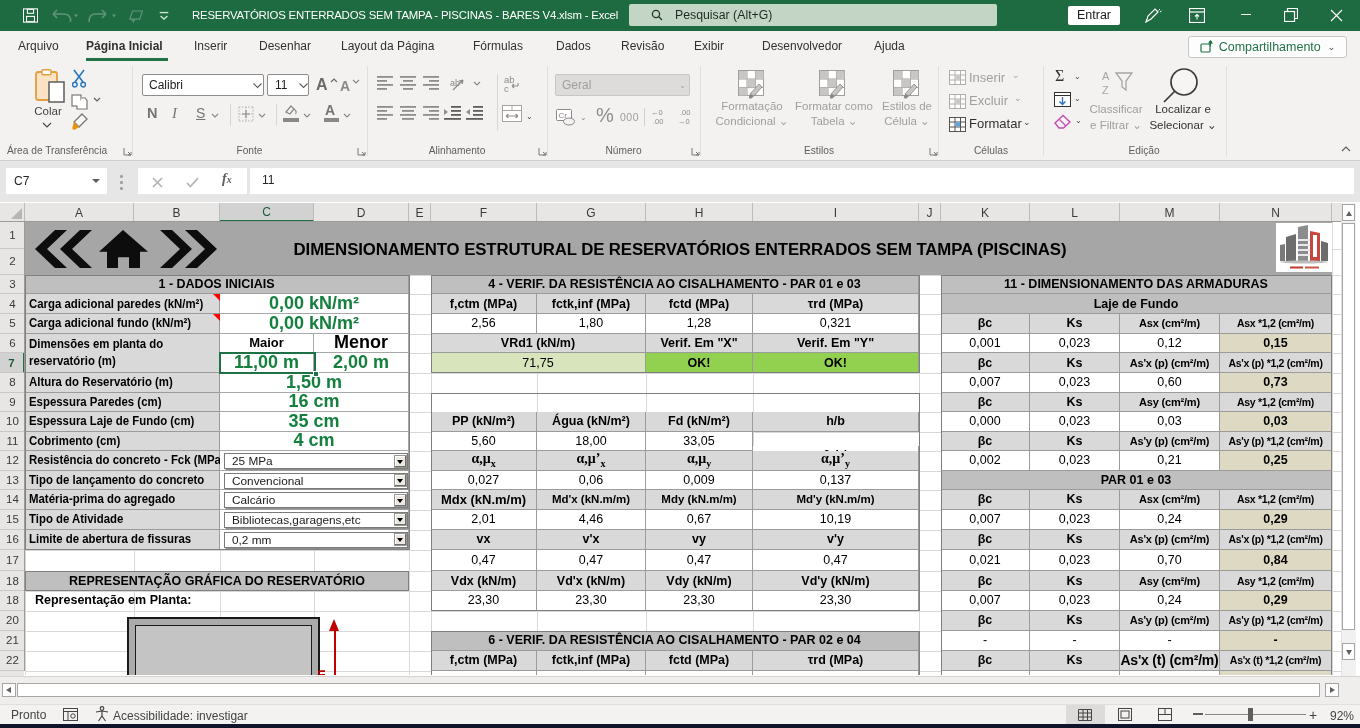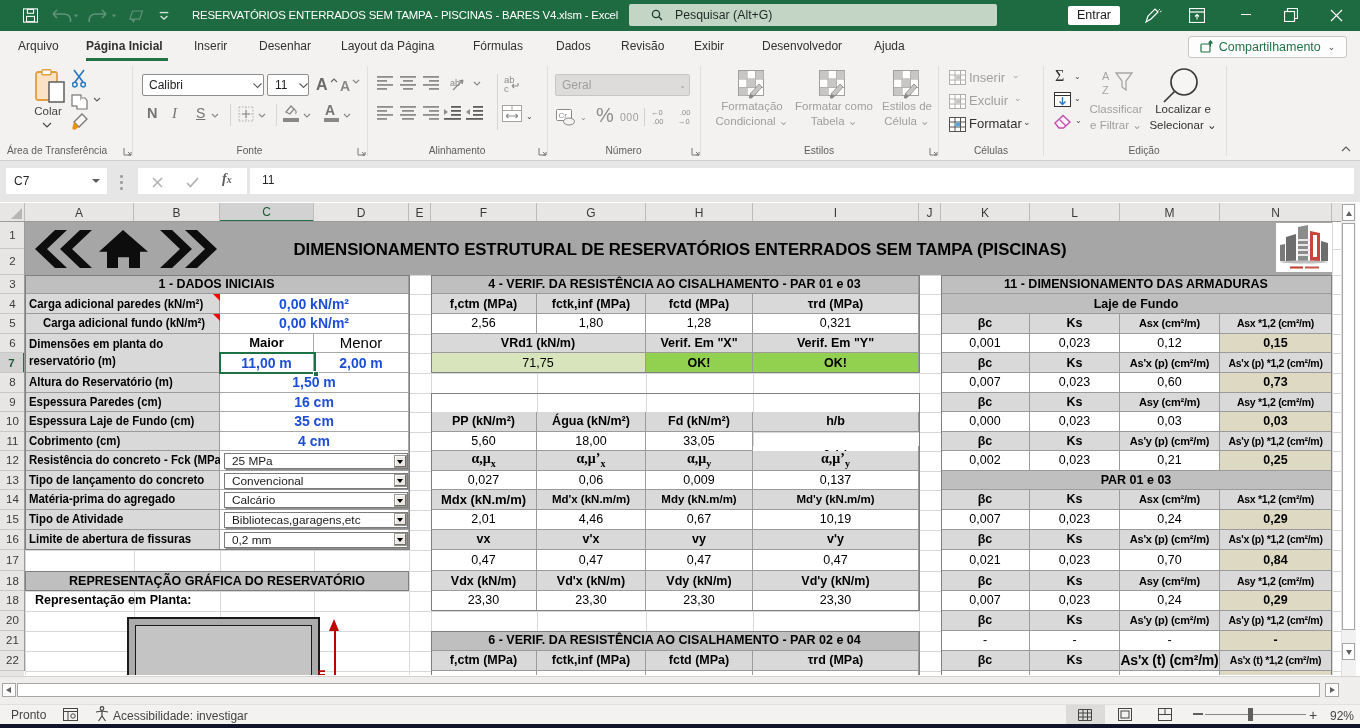--- a/index.html
+++ b/index.html
@@ -29,21 +29,21 @@
 .finput{position:absolute;left:250px;top:7px;width:1104px;height:26px;background:#fff;font-size:12px;color:#262626;padding:5px 0 0 12px}
 .colhdr{position:absolute;top:203px;height:19px;background:#e7e6e5;border-right:1px solid #bdbcbb;font-size:12px;color:#3b3a39;display:flex;align-items:center;justify-content:center}
 .rowhdr{position:absolute;left:0;width:25px;background:#e7e6e5;border-bottom:1px solid #c9c8c6;font-size:11.5px;color:#3b3a39;display:flex;align-items:center;justify-content:center}
 .grid{position:absolute;left:25px;top:222px;width:1316px;height:453px;background:#fff;overflow:hidden}
 .gl{position:absolute;background:#d8d8d8}
 .cl{position:absolute;display:flex;align-items:center;justify-content:center;font-size:12.5px;color:#000;white-space:nowrap;border-right:1px solid #9b9b9b;border-bottom:1px solid #9b9b9b}
 .hd{background:#d9d9d9;font-weight:700}
 .sec{background:#bfbfbf;font-weight:700}
 .lab{background:#d9d9d9;font-weight:700;justify-content:flex-start;padding-left:4px;font-size:12.4px}
 .cx{display:inline-block;transform:scaleX(0.92);transform-origin:0 50%;white-space:nowrap}
-.red{color:#1d4ed8;font-weight:700;font-size:14px}
+.red{color:#15803d;font-weight:700;font-size:18px}
 .lt{border-right:1px solid #a8a8a8;border-bottom:1px solid #a8a8a8}
 .tan{background:#ddd9c3;font-weight:700}
 .wt{background:#fff}
 .grn{background:#d7e4bc}
 .ok{background:#92d050;font-weight:700}
 .noborder{border:none}
 .vsb{position:absolute;left:1341px;top:203px;width:15px;height:473px;background:#f1f1f1;border-left:1px solid #e3e1df}
 .hsb{position:absolute;left:0;top:676px;width:1360px;height:28px;background:#efeeed;border-top:1px solid #d6d4d2}
 .sbbtn{position:absolute;background:#fdfdfd;border:1px solid #a8a6a4}
 .statusbar{position:absolute;left:0;top:704px;width:1360px;height:20px;background:#f3f2f1;border-top:1px solid #e1dfdd;font-size:12px;color:#444}
@@ -540,29 +540,29 @@
  <rect x="22" y="31" width="12" height="2" fill="#e8e8e8"></rect>
  <ellipse cx="28" cy="39" rx="24" ry="1.5" fill="#bdbdbd"></ellipse>
  <rect x="14" y="43.5" width="13" height="2" fill="#c0392b"></rect>
  <rect x="29" y="43.5" width="14" height="2" fill="#c0392b" opacity="0.85"></rect>
 </svg></div>
 <div class="cl sec" style="left:0px;top:52.5px;width:384px;height:19.5px;">1 - DADOS INICIAIS</div>
 <div class="cl lab" style="left:0px;top:72px;width:195px;height:20px;">
       <span class="cx">Carga adicional paredes (kN/m²)</span>
     </div>
 <div class="cl red wt lt" style="left:195px;top:72px;width:189px;height:20px;">0,00 kN/m²</div>
-<div class="cl lab" style="left:0px;top:92px;width:195px;height:19.5px;justify-content:flex-end;">
+<div class="cl lab" style="left:0px;top:92px;width:195px;height:19.5px;">
       <span class="cx">Carga adicional fundo (kN/m²)</span>
     </div>
 <div class="cl red wt lt" style="left:195px;top:92px;width:189px;height:19.5px;">0,00 kN/m²</div>
 <div class="cl lab" style="left:0px;top:111.5px;width:195px;height:39.5px;">
       <div class="cx" style="line-height:17px">Dimensões em planta do<br>reservatório (m)</div>
     </div>
 <div class="cl wt lt" style="left:195px;top:111.5px;width:94px;height:19.5px;font-weight:700;font-size:13px">Maior</div>
-<div class="cl wt lt" style="left:289px;top:111.5px;width:95px;height:19.5px;font-weight:400;font-size:15px">Menor</div>
+<div class="cl wt lt" style="left:289px;top:111.5px;width:95px;height:19.5px;font-weight:700;font-size:18px">Menor</div>
 <div class="cl red wt lt" style="left:195px;top:131px;width:94px;height:20px;">11,00 m</div>
 <div class="cl red wt lt" style="left:289px;top:131px;width:95px;height:20px;">2,00 m</div>
 <div class="cl lab" style="left:0px;top:151px;width:195px;height:19.5px;">
       <span class="cx">Altura do Reservatório (m)</span>
     </div>
 <div class="cl red wt lt" style="left:195px;top:151px;width:189px;height:19.5px;text-align:center;">1,50 m</div>
 <div class="cl lab" style="left:0px;top:170.5px;width:195px;height:19.5px;">
       <span class="cx">Espessura Paredes (cm)</span>
     </div>
 <div class="cl red wt lt" style="left:195px;top:170.5px;width:189px;height:19.5px;">16 cm</div>

